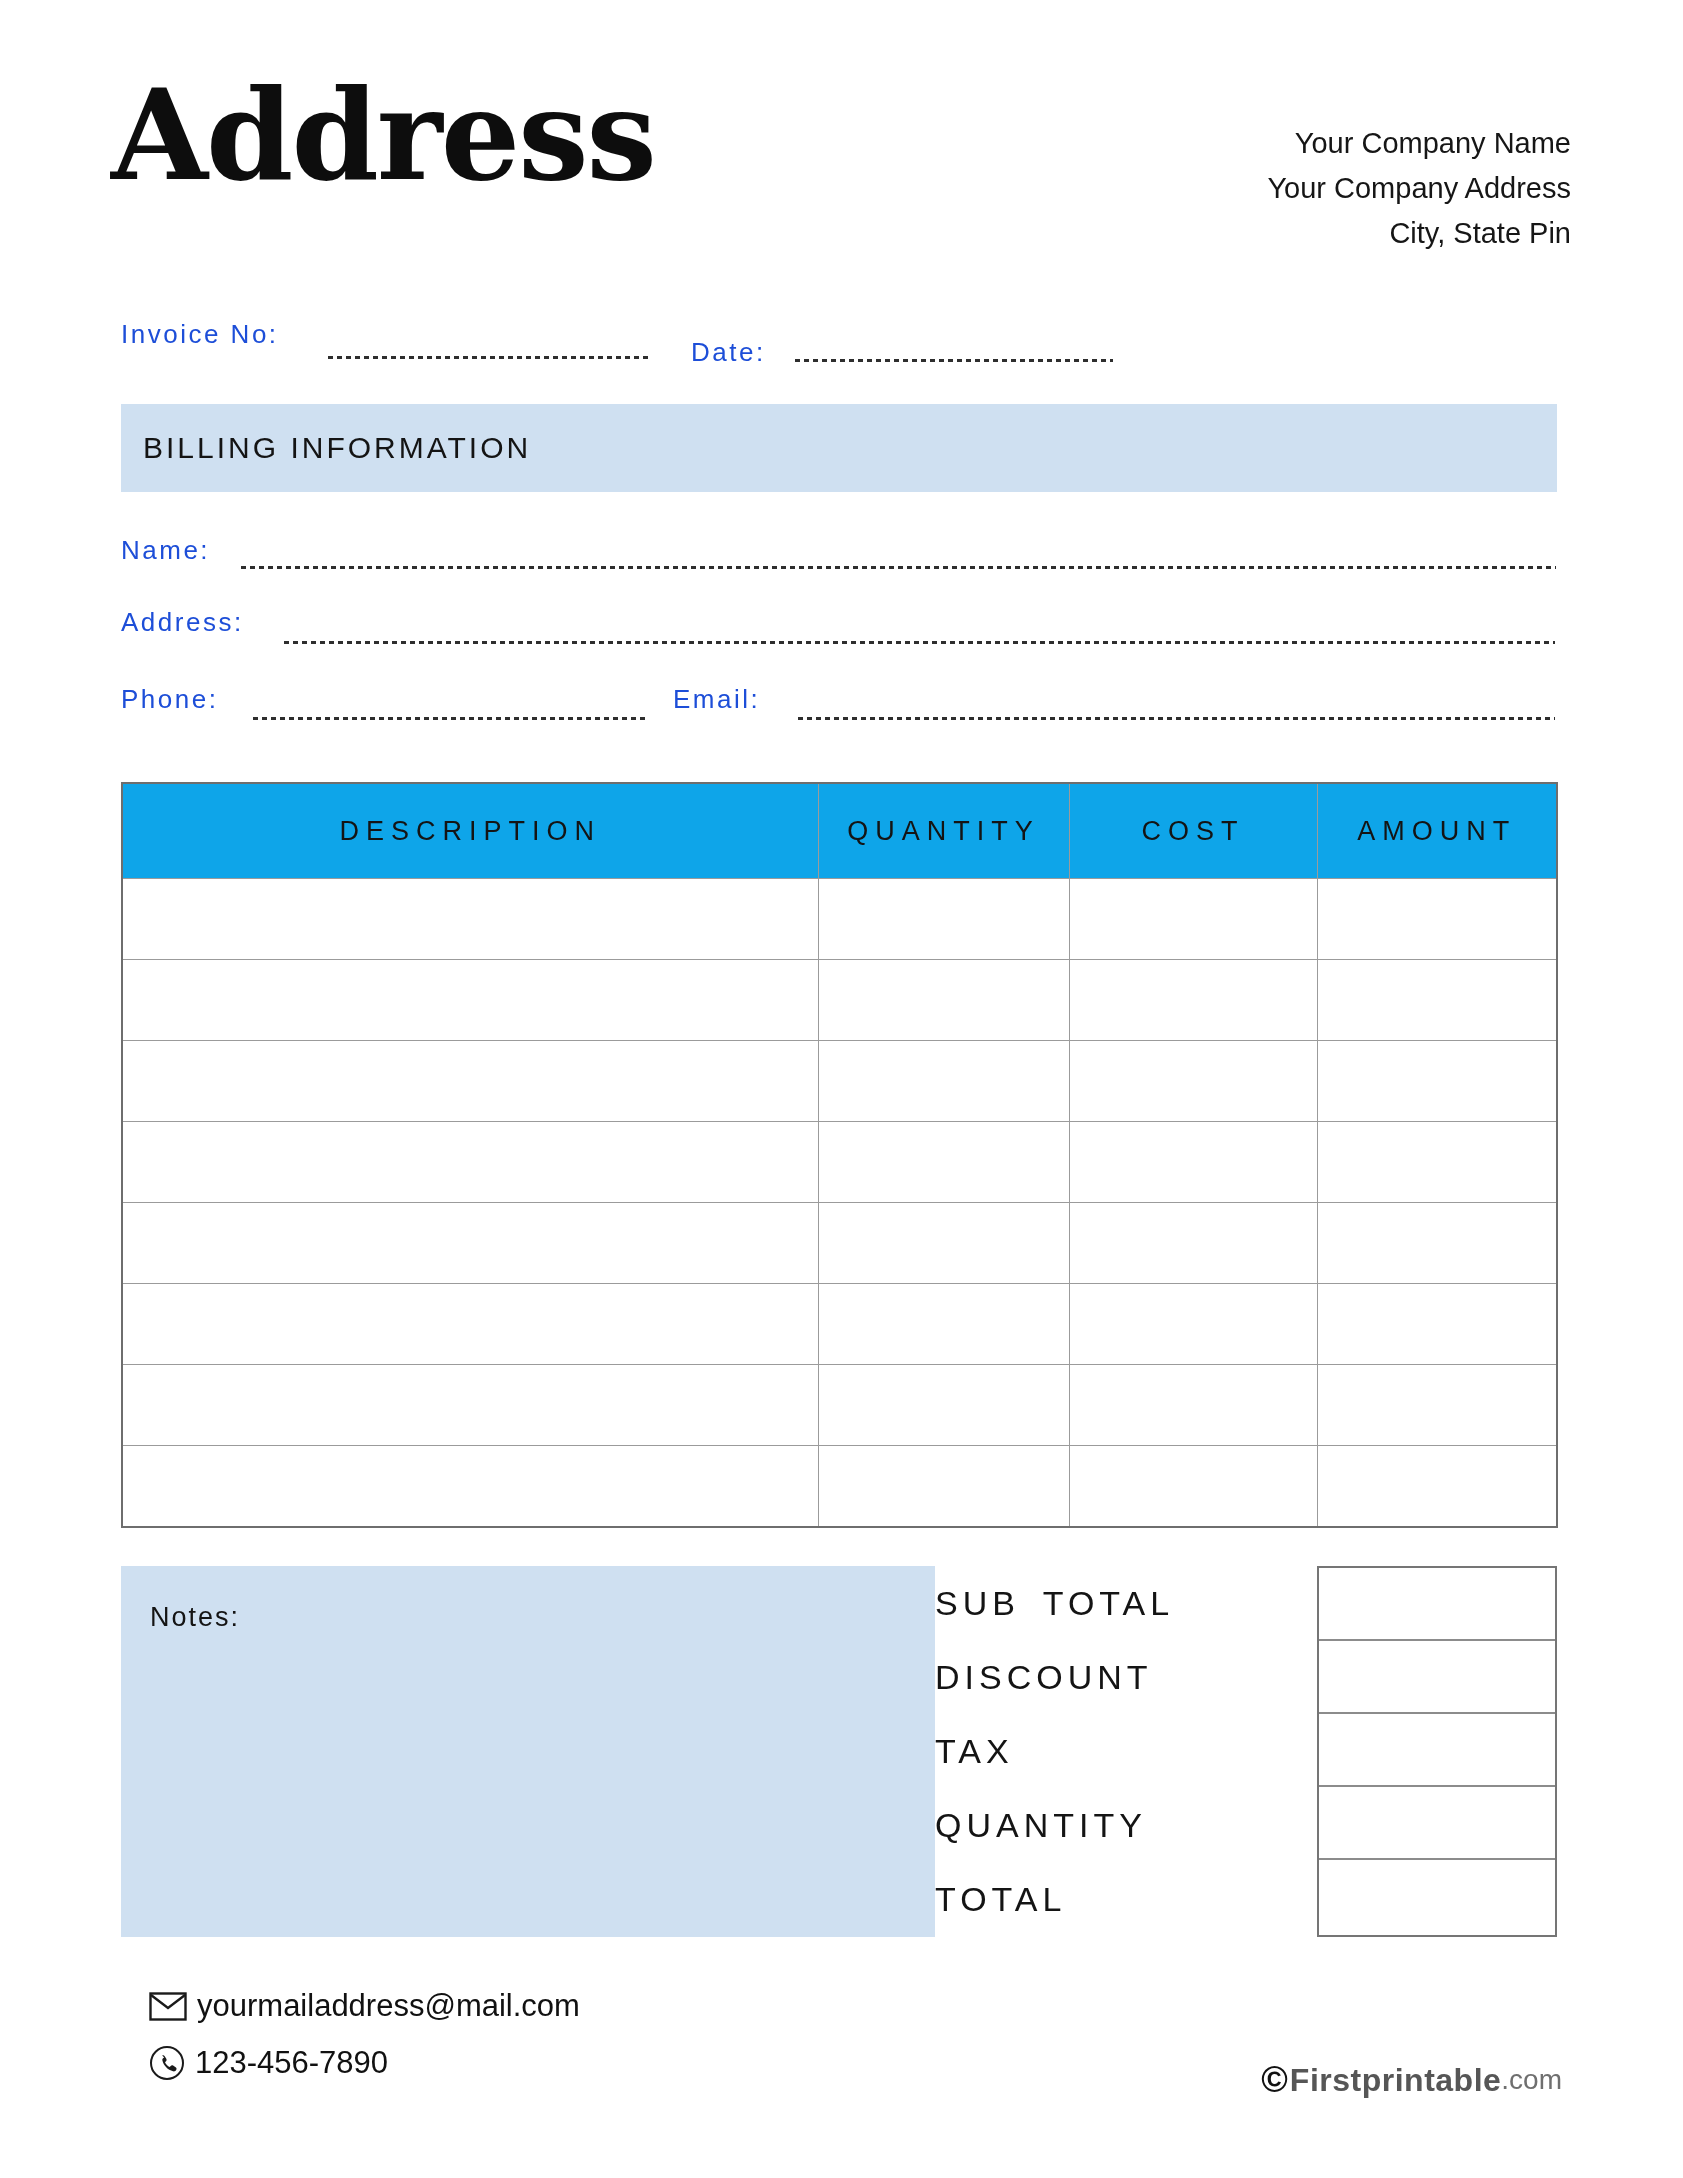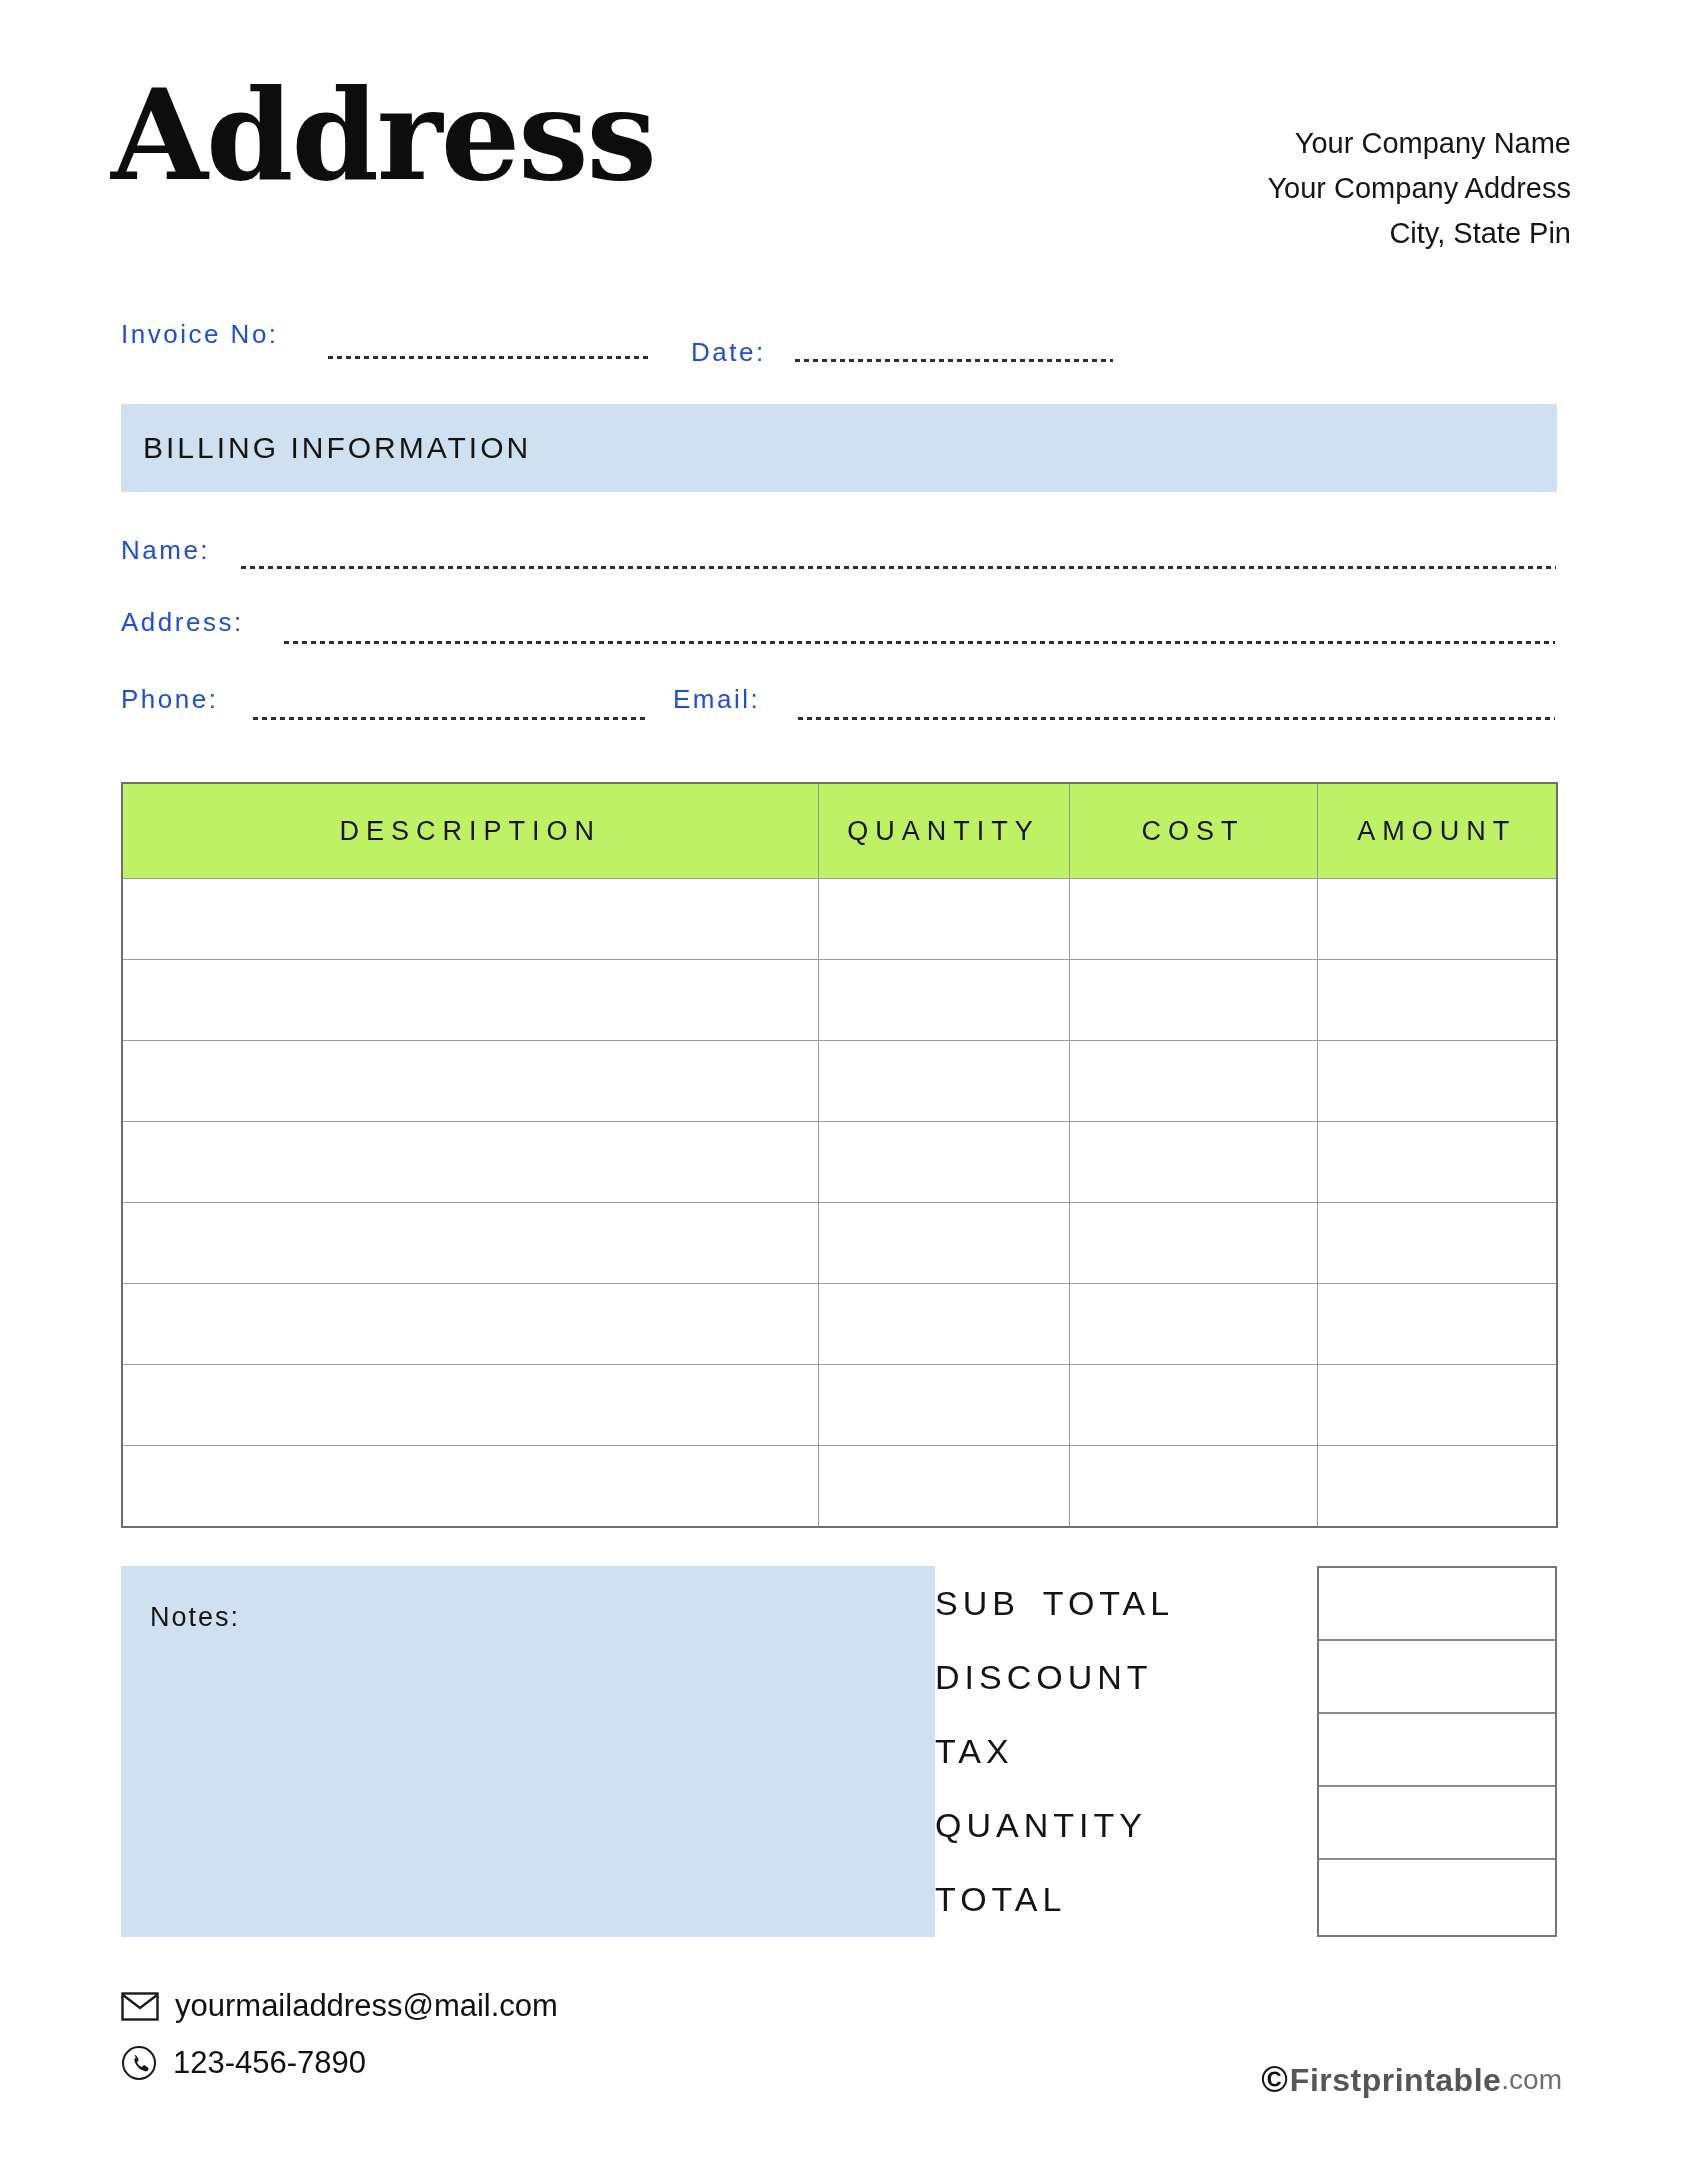--- a/index.html
+++ b/index.html
@@ -34,39 +34,39 @@
   .addr-line{left:284px;top:641px;width:1271px;}
   .phone-label{left:121px;top:684px;}
   .phone-line{left:253px;top:717px;width:392px;}
   .email-label{left:673px;top:684px;}
   .email-line{left:798px;top:717px;width:757px;}
 
   
   .items{left:121px;top:782px;width:1436px;border-collapse:collapse;table-layout:fixed;}
   .items th,.items td{border:1px solid #9b9b9b;padding:0;}
   .items{border:2px solid #6e6e6e;}
-  .items thead th{background:#bef264;height:94px;font-size:27px;font-weight:normal;
+  .items thead th{background:#0ea5e9;height:94px;font-size:27px;font-weight:normal;
                   letter-spacing:7px;color:#141414;text-align:center;vertical-align:middle;}
   .items tbody td{height:80px;background:#ffffff;}
 
   
   .notes-box{left:121px;top:1566px;width:814px;height:371px;background:#cfe0f1;box-sizing:border-box;}
   .notes-label{left:150px;top:1602px;font-size:27px;letter-spacing:2px;color:#141414;}
 
   
   .totals-labels{left:935px;top:1566px;width:339px;}
   .totals-labels div{height:74px;line-height:74px;font-size:34px;
                      letter-spacing:5px;word-spacing:9px;color:#141414;white-space:nowrap;}
   .totals-boxes{left:1317px;top:1566px;width:240px;height:371px;border:2px solid #757575;
                 box-sizing:border-box;background:#ffffff;}
   .totals-boxes div{height:73px;border-bottom:2px solid #8c8c8c;box-sizing:border-box;}
   .totals-boxes div:last-child{border-bottom:none;}
 
   
-  .contact{display:flex;align-items:center;gap:16px;font-size:31px;color:#111;}
+  .contact{display:flex;align-items:center;gap:10px;font-size:31px;color:#111;margin-left:28px;}
   .contact-email{left:121px;top:1988px;}
   .contact-phone{left:121px;top:2045px;}
   .brand{right:121px;top:2059px;display:flex;align-items:center;font-size:32px;}
   .brand .c{font-weight:bold;color:#111;font-size:36px;margin-right:2px;}
   .brand .nm{font-weight:bold;color:#565656;letter-spacing:0.5px;}
   .brand .tld{color:#6f6f6f;font-size:28px;}
   svg{display:block;}
 </style>
 </head>
 <body>

